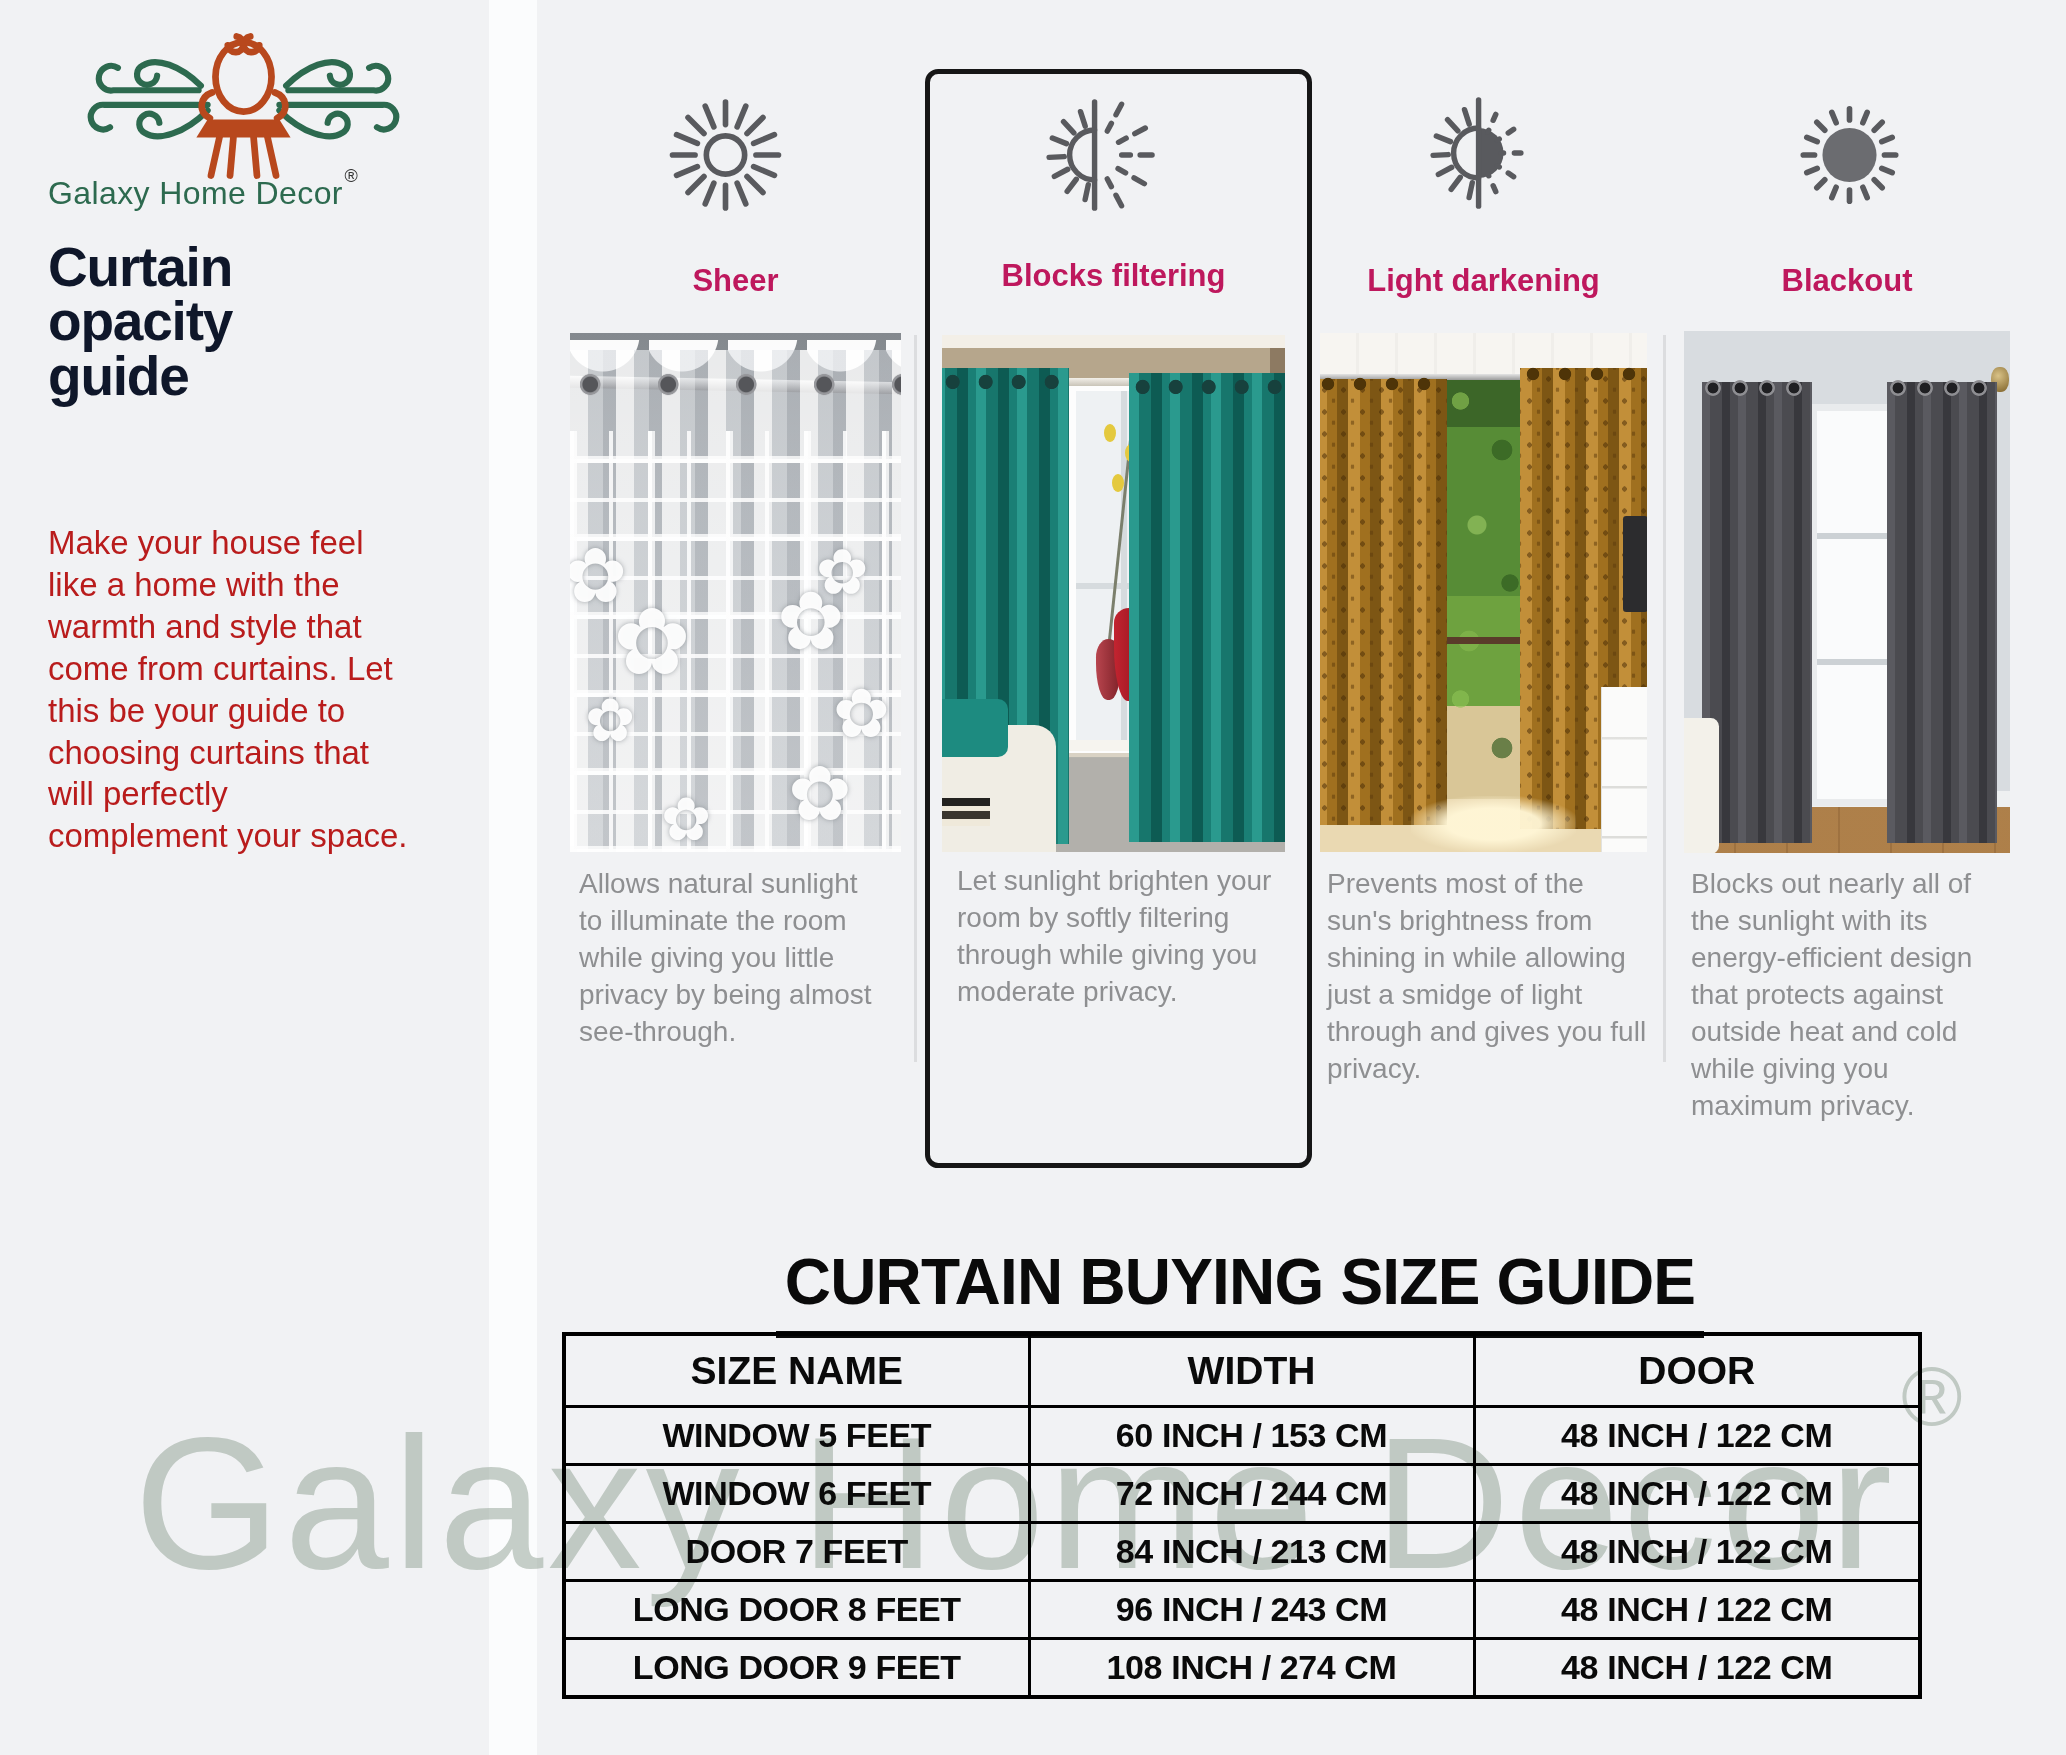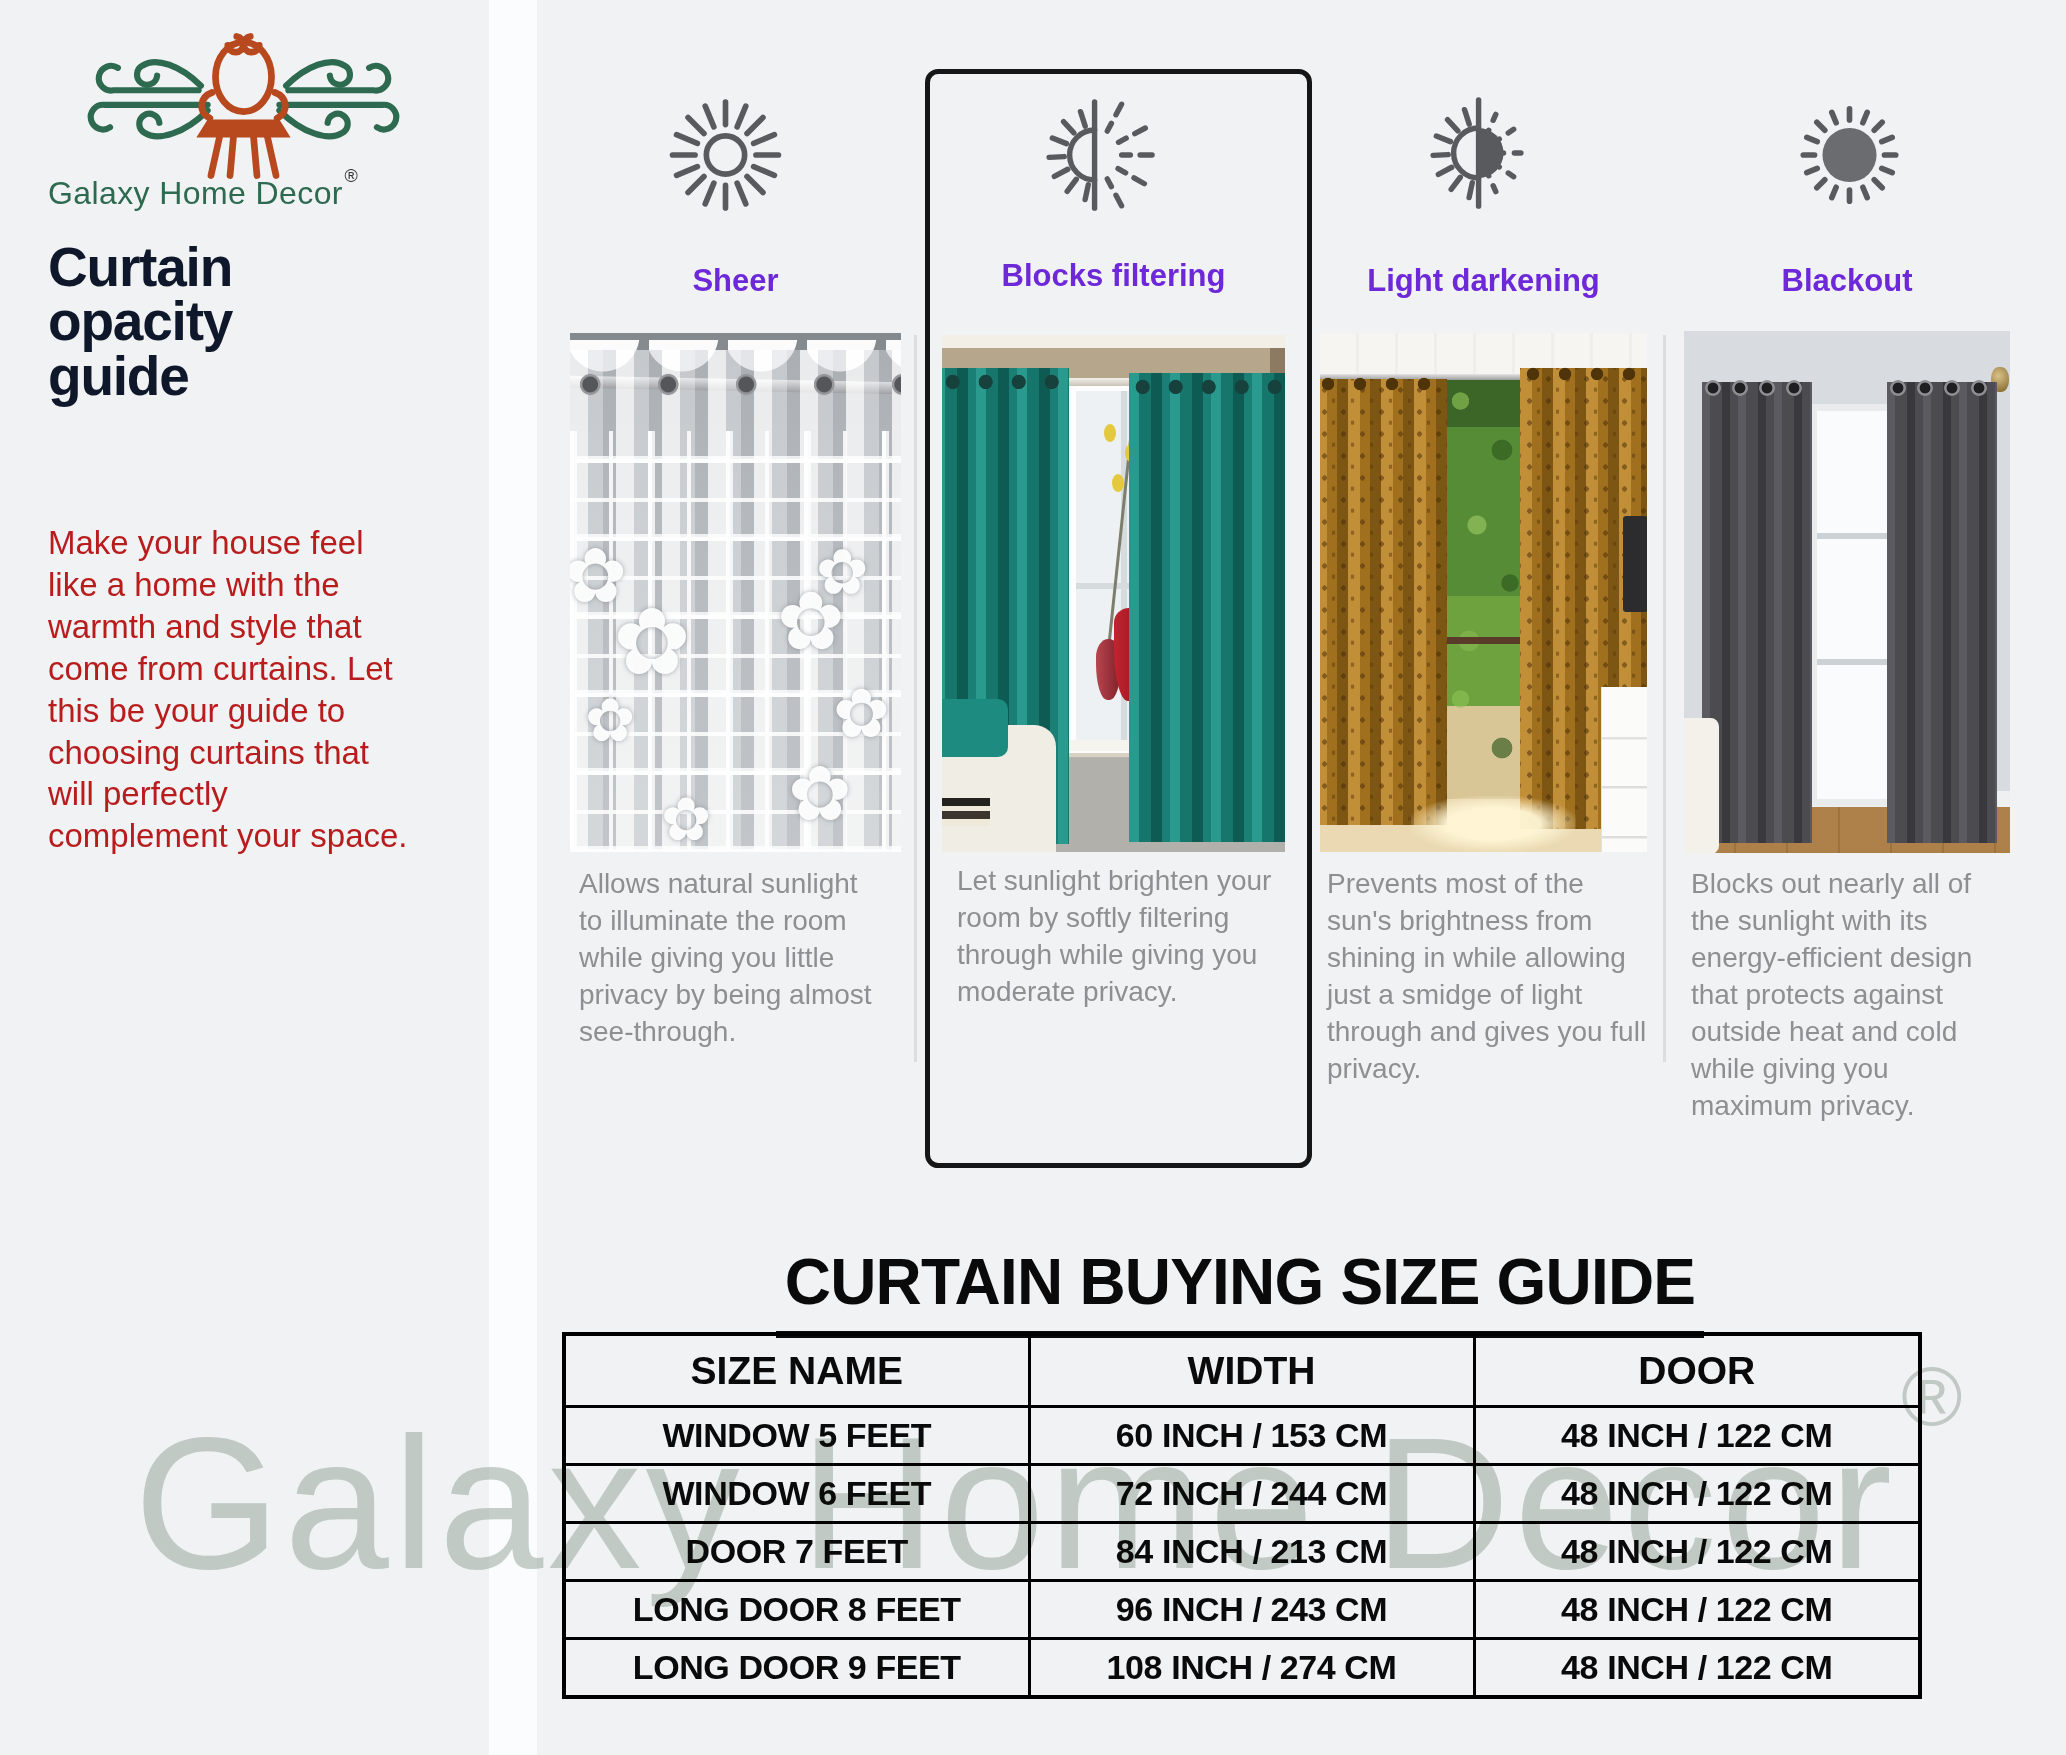--- a/index.html
+++ b/index.html
@@ -11,21 +11,21 @@
   #white-strip{left:489px;top:0;width:48px;height:1756px;background:#fbfcfd;}
   #logo{left:70px;top:23px;width:347px;height:157px;}
   #brand-name{left:48px;top:175px;width:430px;font-size:32px;color:#2d6a4f;font-weight:500;letter-spacing:0.4px;}
   #brand-name sup{font-size:18px;color:#333;position:relative;top:-10px;left:1.7px;}
   #opacity-title{left:48px;top:240px;width:285px;font-size:55px;line-height:.99;font-weight:800;
                  color:#0f172a;letter-spacing:-1.2px;}
   #intro-text{left:48px;top:522px;width:364px;font-size:33px;line-height:1.27;color:#b91c1c;}
 
   
   .cat-icon{width:141px;height:124px;}
-  .cat-label{font-size:31px;font-weight:700;color:#6d28d9;text-align:center;}
+  .cat-label{font-size:31px;font-weight:700;color:#be185d;text-align:center;}
   .cat-desc{font-size:28px;line-height:1.32;color:#8e8f91;}
 
   #divider-1{left:914px;top:335px;width:2.5px;height:727px;background:#dcdddf;}
   #divider-2{left:1663px;top:335px;width:2.5px;height:727px;background:#dcdddf;}
 
   #highlight-box{left:925px;top:69px;width:377px;height:1089px;border:5px solid #161616;
                  border-radius:13.2px;z-index:6;background:transparent;}
 
   
   .scene{overflow:hidden;}

